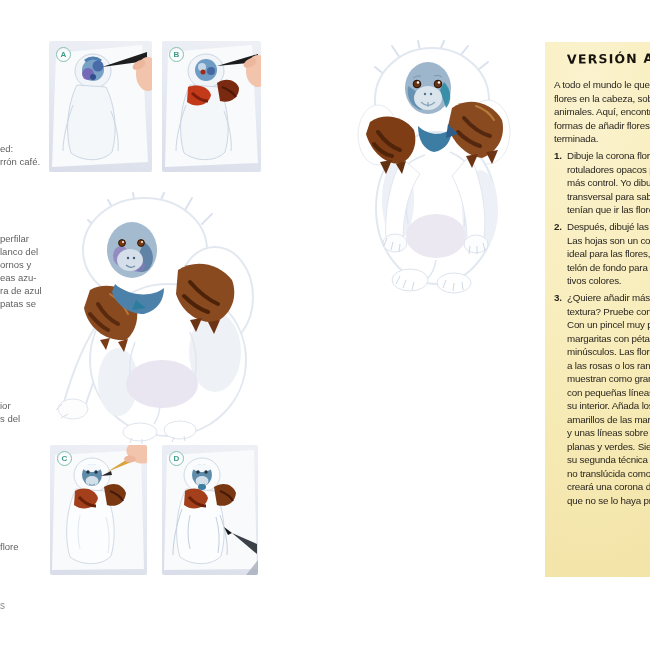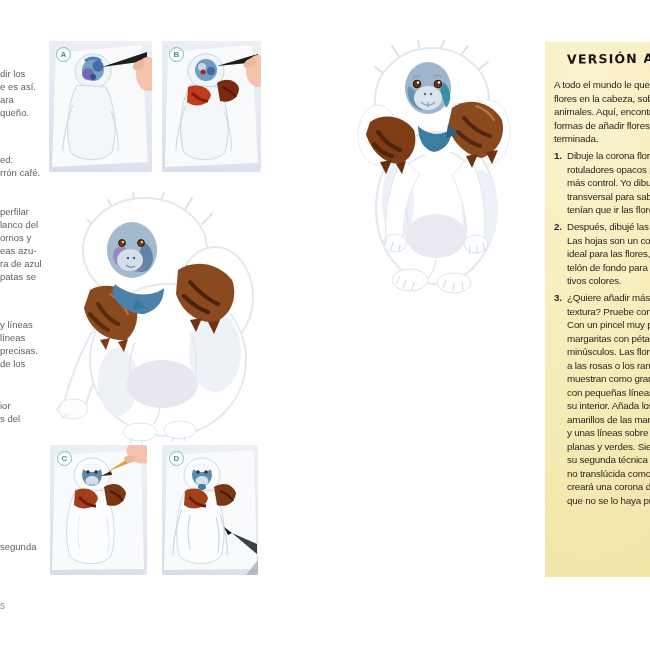--- a/index.html
+++ b/index.html
@@ -3,22 +3,22 @@
 <meta charset="utf-8">
 <style>
   html,body{margin:0;padding:0;background:#ffffff;}
   #page{position:relative;width:650px;height:650px;background:#ffffff;overflow:hidden;
         font-family:"Liberation Sans",sans-serif;}
 
   
   .frag{position:absolute;left:0;font:9.5px/13px "Liberation Sans",sans-serif;
         color:#5f5f5f;white-space:pre;}
   #frag-1{top:67px}
-  #frag-2{top:153px}
-  #frag-3{top:205px}
+  #frag-2{top:142px}
+  #frag-3{top:232px}
   #frag-4{top:318px}
   #frag-5{top:399px}
   #frag-6{top:456px}
   #frag-7{top:540px}
   #footer-s{position:absolute;left:0;top:600px;font:10px/12px "Liberation Sans",sans-serif;color:#8c8c8c;}
 
   
   .photo{position:absolute;border-radius:2px;overflow:hidden;
          background:linear-gradient(198deg,#eef0f5 0%,#e6eaf2 45%,#d8dde9 100%);}
   .photo svg{position:absolute;left:0;top:0;width:100%;height:100%;}
@@ -46,39 +46,31 @@
            white-space:pre;letter-spacing:-0.2px;}
   .sb-item{display:flex;margin-top:3.5px;}
   .sb-item .num{width:13px;flex:none;font-weight:700;}
   #sb-intro{margin-bottom:2px;}
 </style>
 </head>
 <body>
 
 <div id="page">
 
-  <div class="frag" id="frag-1">dir los
-e es así.
-ara
-queño.</div>
   <div class="frag" id="frag-2">ed:
 rrón café.</div>
   <div class="frag" id="frag-3">perfilar
 lanco del
 ornos y
 eas azu-
 ra de azul
 patas se</div>
-  <div class="frag" id="frag-4">y líneas
-líneas
-precisas.
-de los</div>
   <div class="frag" id="frag-5">ior
 s del</div>
-  <div class="frag" id="frag-7">segunda</div>
+  <div class="frag" id="frag-7">flore</div>
   <div id="footer-s">s</div>
 
   <div class="photo" id="photo-a">
     <svg viewBox="0 0 103 131">
       <polygon points="7,12 93,4 99,121 3,126" fill="#f8fafc"></polygon>
       <ellipse cx="44" cy="30" rx="18" ry="17" fill="#f1f4f9" stroke="#ccd7e3" stroke-width="1"></ellipse>
       <path d="M28,44 C18,64 16,92 22,112 C34,121 54,121 63,111 C69,90 66,64 57,46 Z" fill="#f4f7fa" stroke="#ccd7e3" stroke-width="1"></path>
       <path d="M24,64 C18,80 14,98 14,110" fill="none" stroke="#ccd7e3"></path>
       <path d="M62,70 C68,86 70,100 69,110" fill="none" stroke="#ccd7e3"></path>
       <ellipse cx="44" cy="29" rx="11" ry="11" fill="#79a2c6"></ellipse>

